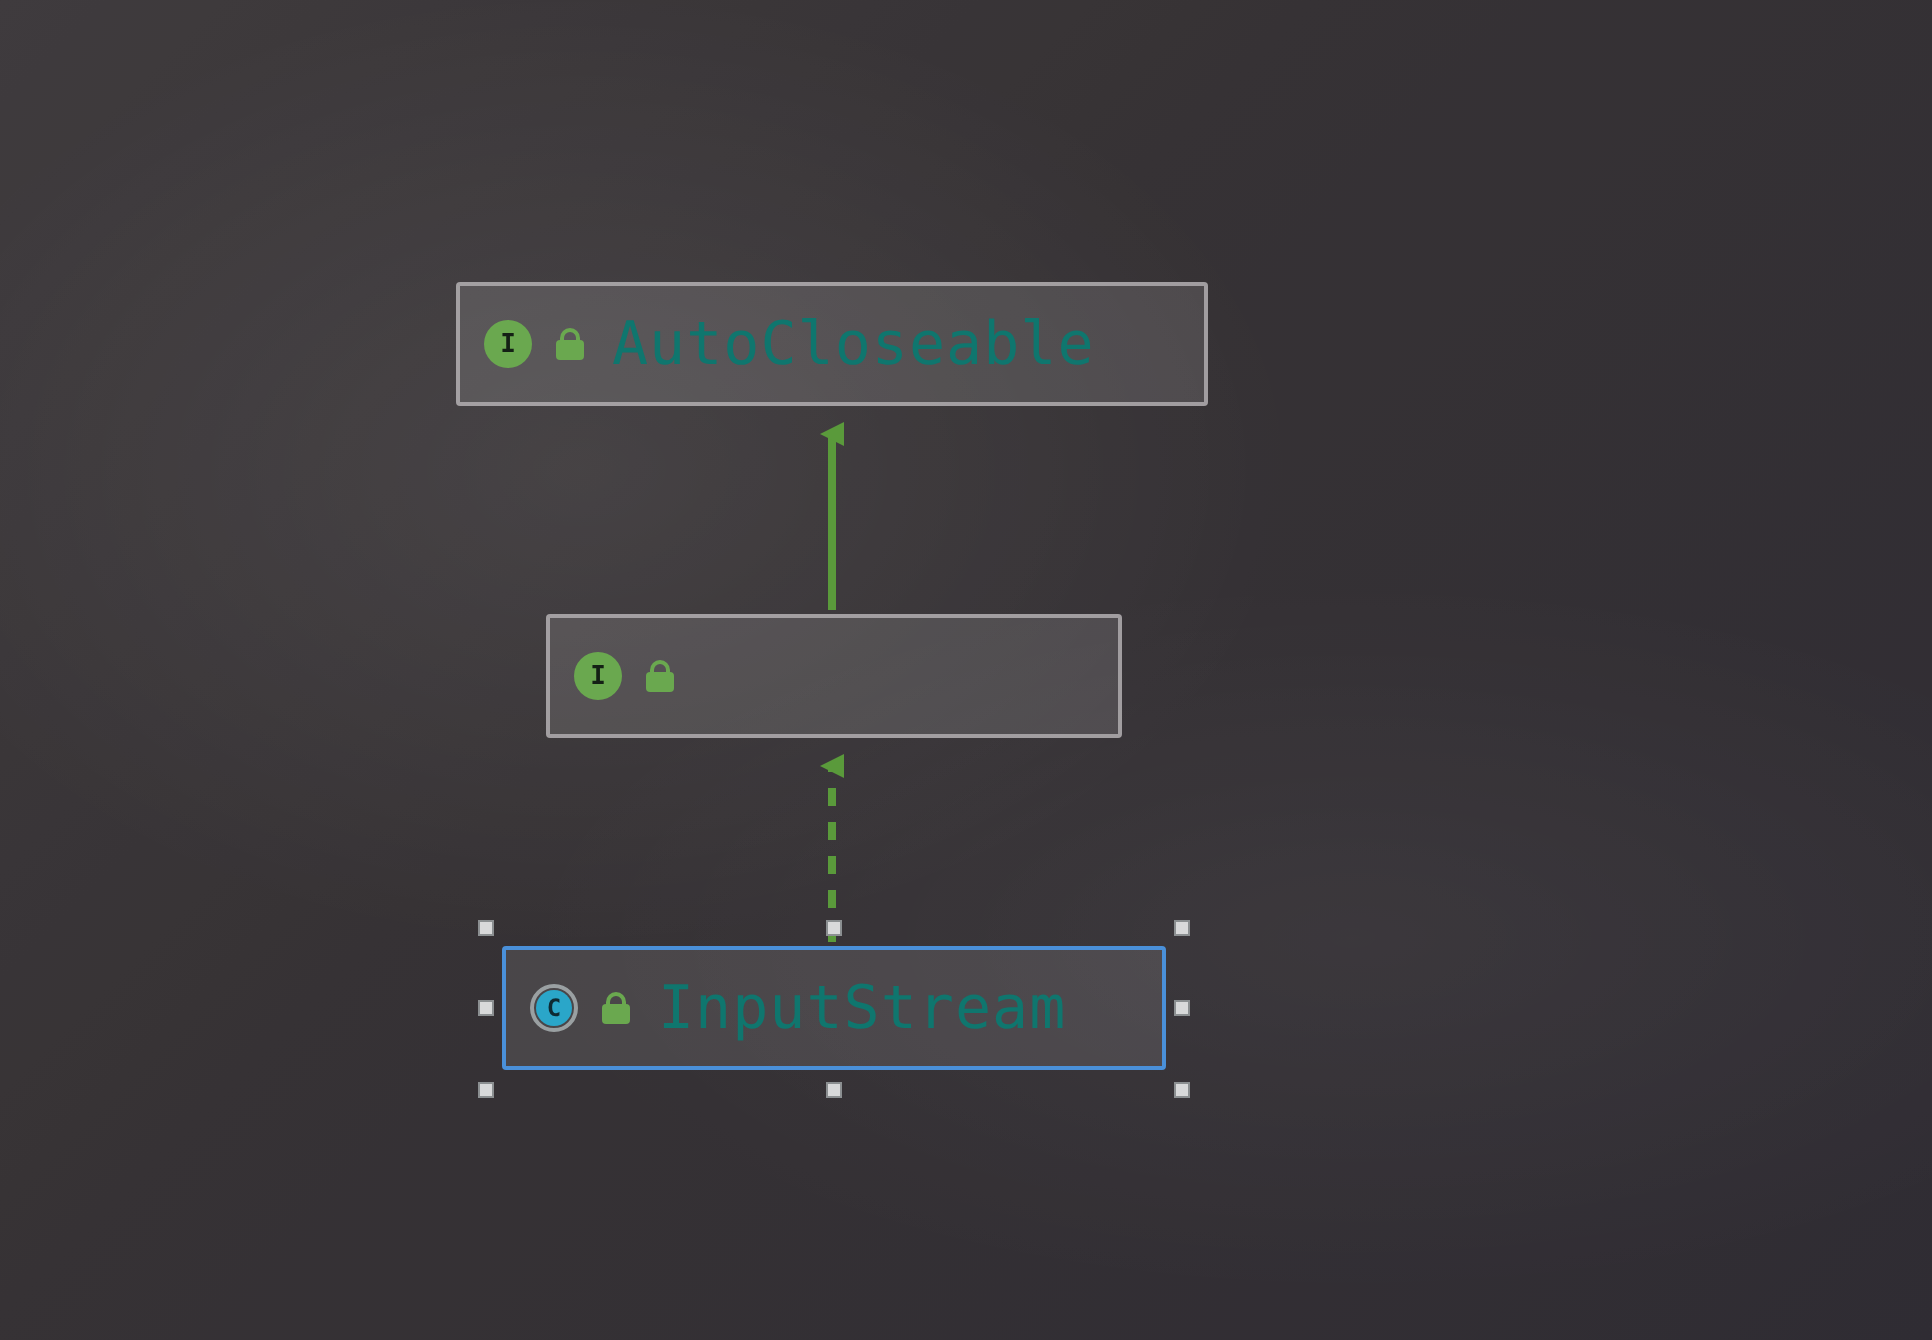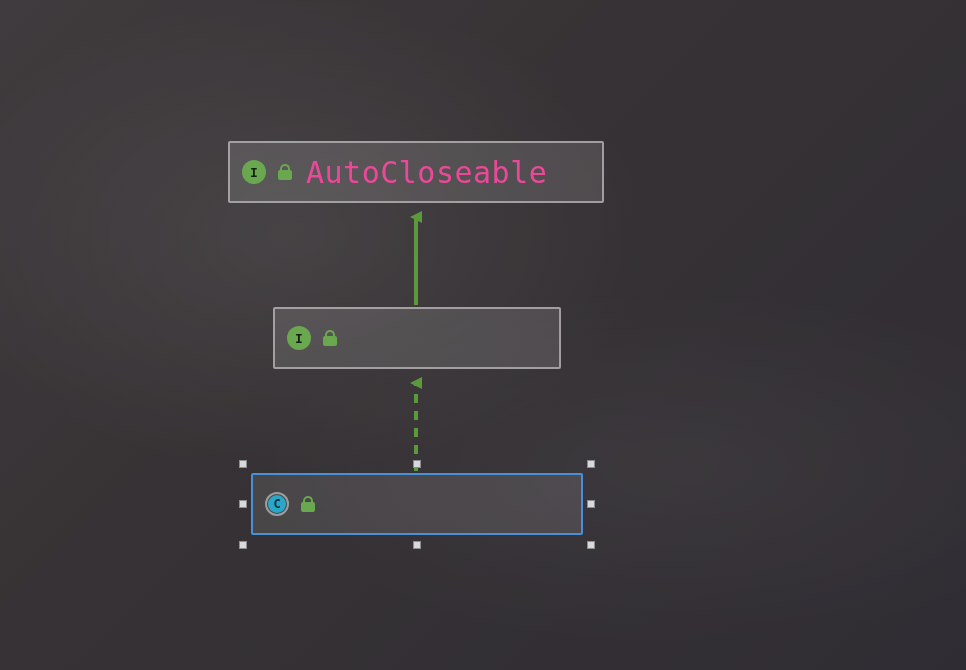--- a/index.html
+++ b/index.html
@@ -34,21 +34,21 @@
     gap: 10px;
     cursor: pointer;
   }
   .node.selected {
     border: 2px solid #4a90d9;
     background: rgba(255,255,255,0.10);
   }
   .node-label {
     font-size: 30px;
     letter-spacing: 0.5px;
-    color: #ec4899;
+    color: #0f766e;
     white-space: nowrap;
   }
   .kind-badge {
     width: 24px;
     height: 24px;
     border-radius: 50%;
     display: flex;
     align-items: center;
     justify-content: center;
     font-size: 13px;
@@ -148,20 +148,21 @@
 
   <div class="node selected" style="left:251px; top:473px; width:332px;">
     <span class="kind-class-wrap">
       <span class="kind-class-ring"></span>
       <span class="kind-class-core">C</span>
     </span>
     <span class="lock-icon">
       <span class="bow"></span>
         <span class="body"></span>
     </span>
+    <span class="node-label">InputStream</span>
   </div>
 
   <div class="handle" style="left:239px; top:460px;"></div>
   <div class="handle" style="left:413px; top:460px;"></div>
   <div class="handle" style="left:587px; top:460px;"></div>
   <div class="handle" style="left:239px; top:500px;"></div>
   <div class="handle" style="left:587px; top:500px;"></div>
   <div class="handle" style="left:239px; top:541px;"></div>
   <div class="handle" style="left:413px; top:541px;"></div>
   <div class="handle" style="left:587px; top:541px;"></div>

